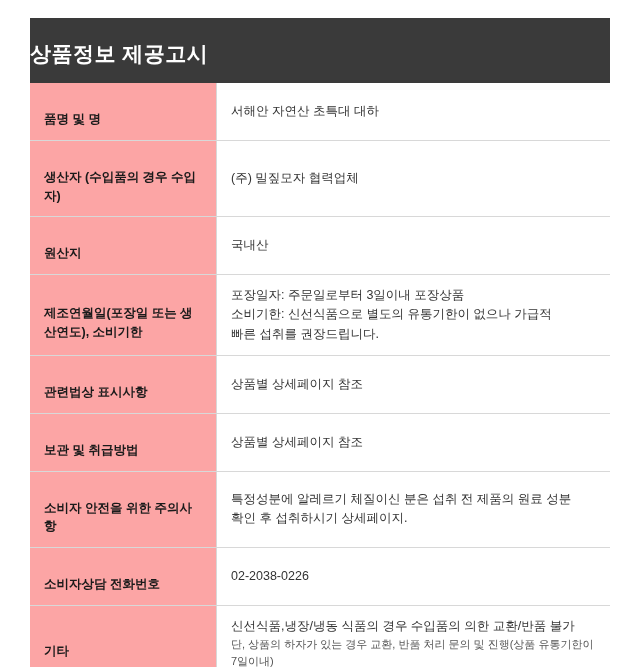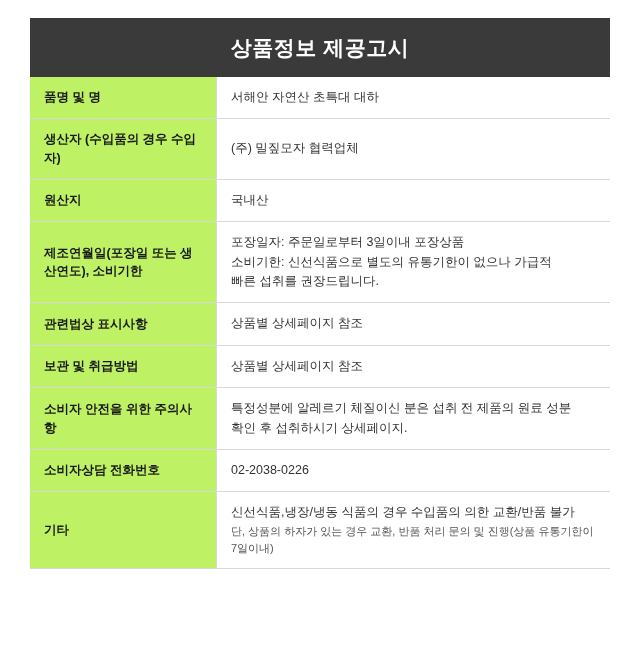--- a/index.html
+++ b/index.html
@@ -17,44 +17,44 @@
     width: 640px;
     height: 667px;
     box-sizing: border-box;
     padding: 18px 30px 0 30px;
     background: #ffffff;
     position: relative;
   }
   .title-bar {
     background: #3a3a3a;
     color: #ffffff;
-    text-align: center;
+    text-align: left;
     font-size: 21px;
     font-weight: bold;
     letter-spacing: 0.5px;
-    padding: 16px 0 15px 0;
+    padding: 22px 0 15px 0;
     box-sizing: border-box;
   }
   table.info {
     width: 100%;
     border-collapse: collapse;
     table-layout: fixed;
   }
   table.info td {
     border-bottom: 1px solid #d8d8d8;
     vertical-align: middle;
   }
   td.label {
     width: 160px;
-    background: #bef264;
+    background: #fca5a5;
     color: #1a1a1a;
     font-size: 12.5px;
     font-weight: bold;
     line-height: 1.5;
-    padding: 11px 12px 11px 14px;
+    padding: 27px 12px 11px 14px;
     border-right: 1px solid #d8d8d8;
   }
   td.value {
     background: #ffffff;
     color: #333333;
     font-size: 12.5px;
     line-height: 1.55;
     padding: 11px 12px 11px 14px;
   }
   .val-line {

